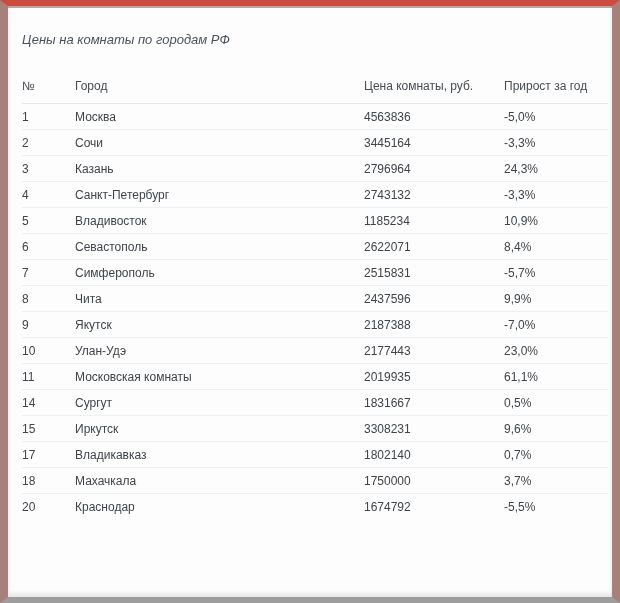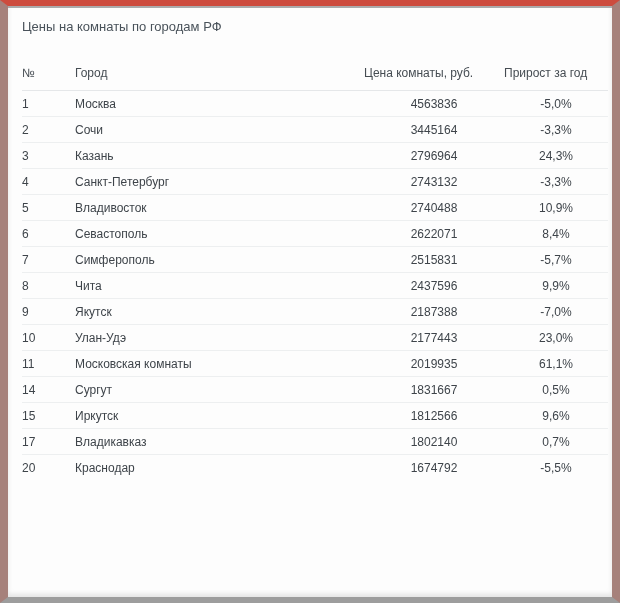--- a/index.html
+++ b/index.html
@@ -16,24 +16,25 @@
     border-top: 6px solid #cd4c3e;
     border-left: 8px solid #a6817b;
     border-right: 8px solid #a6817b;
     border-bottom: 6px solid #9d9d9d;
     background: #fdfdfd;
     box-shadow: inset 0 2px 0 #ababab, inset 0 -3px 5px rgba(0,0,0,0.10);
     overflow: hidden;
   }
   .inner { padding: 0 4px 0 14px; }
   .title {
-    padding-top: 13px;
+    padding-top: 26px;
     font-size: 13px;
     line-height: 15px;
     color: #49525a;
+    font-style: italic;
   }
   table.prices {
     border-collapse: collapse;
     width: 100%;
     table-layout: fixed;
   }
   table.prices th {
     height: 46px;
     vertical-align: bottom;
     padding: 0 0 10px 0;
@@ -50,21 +51,21 @@
     color: #3e444a;
     border-bottom: 1px solid #edeff0;
     white-space: nowrap;
     overflow: hidden;
   }
   table.prices tr:last-child td { border-bottom: none; }
   .col-num    { width: 53px; }
   .col-city   { width: auto; }
   .col-price  { width: 140px; }
   .col-growth { width: 104px; }
-  .right { text-align: center; }
+  .right { text-align: left; }
 </style>
 </head>
 <body>
 
 <div class="frame">
   <div class="inner">
     <div class="title">Цены на комнаты по городам РФ</div>
 
     <table class="prices">
       <colgroup>
@@ -107,21 +108,21 @@
           <tr>
             <td>4</td>
             <td>Санкт-Петербург</td>
             <td class="right">2743132</td>
             <td class="right">-3,3%</td>
           </tr>
 
           <tr>
             <td>5</td>
             <td>Владивосток</td>
-            <td class="right">2740488</td>
+            <td class="right">1185234</td>
             <td class="right">10,9%</td>
           </tr>
 
           <tr>
             <td>6</td>
             <td>Севастополь</td>
             <td class="right">2622071</td>
             <td class="right">8,4%</td>
           </tr>
 
@@ -165,32 +166,38 @@
           <tr>
             <td>14</td>
             <td>Сургут</td>
             <td class="right">1831667</td>
             <td class="right">0,5%</td>
           </tr>
 
           <tr>
             <td>15</td>
             <td>Иркутск</td>
-            <td class="right">1812566</td>
+            <td class="right">3308231</td>
             <td class="right">9,6%</td>
           </tr>
 
 
           <tr>
             <td>17</td>
             <td>Владикавказ</td>
             <td class="right">1802140</td>
             <td class="right">0,7%</td>
           </tr>
 
+          <tr>
+            <td>18</td>
+            <td>Махачкала</td>
+            <td class="right">1750000</td>
+            <td class="right">3,7%</td>
+          </tr>
 
 
           <tr>
             <td>20</td>
             <td>Краснодар</td>
             <td class="right">1674792</td>
             <td class="right">-5,5%</td>
           </tr>
         </tbody>
     </table>

